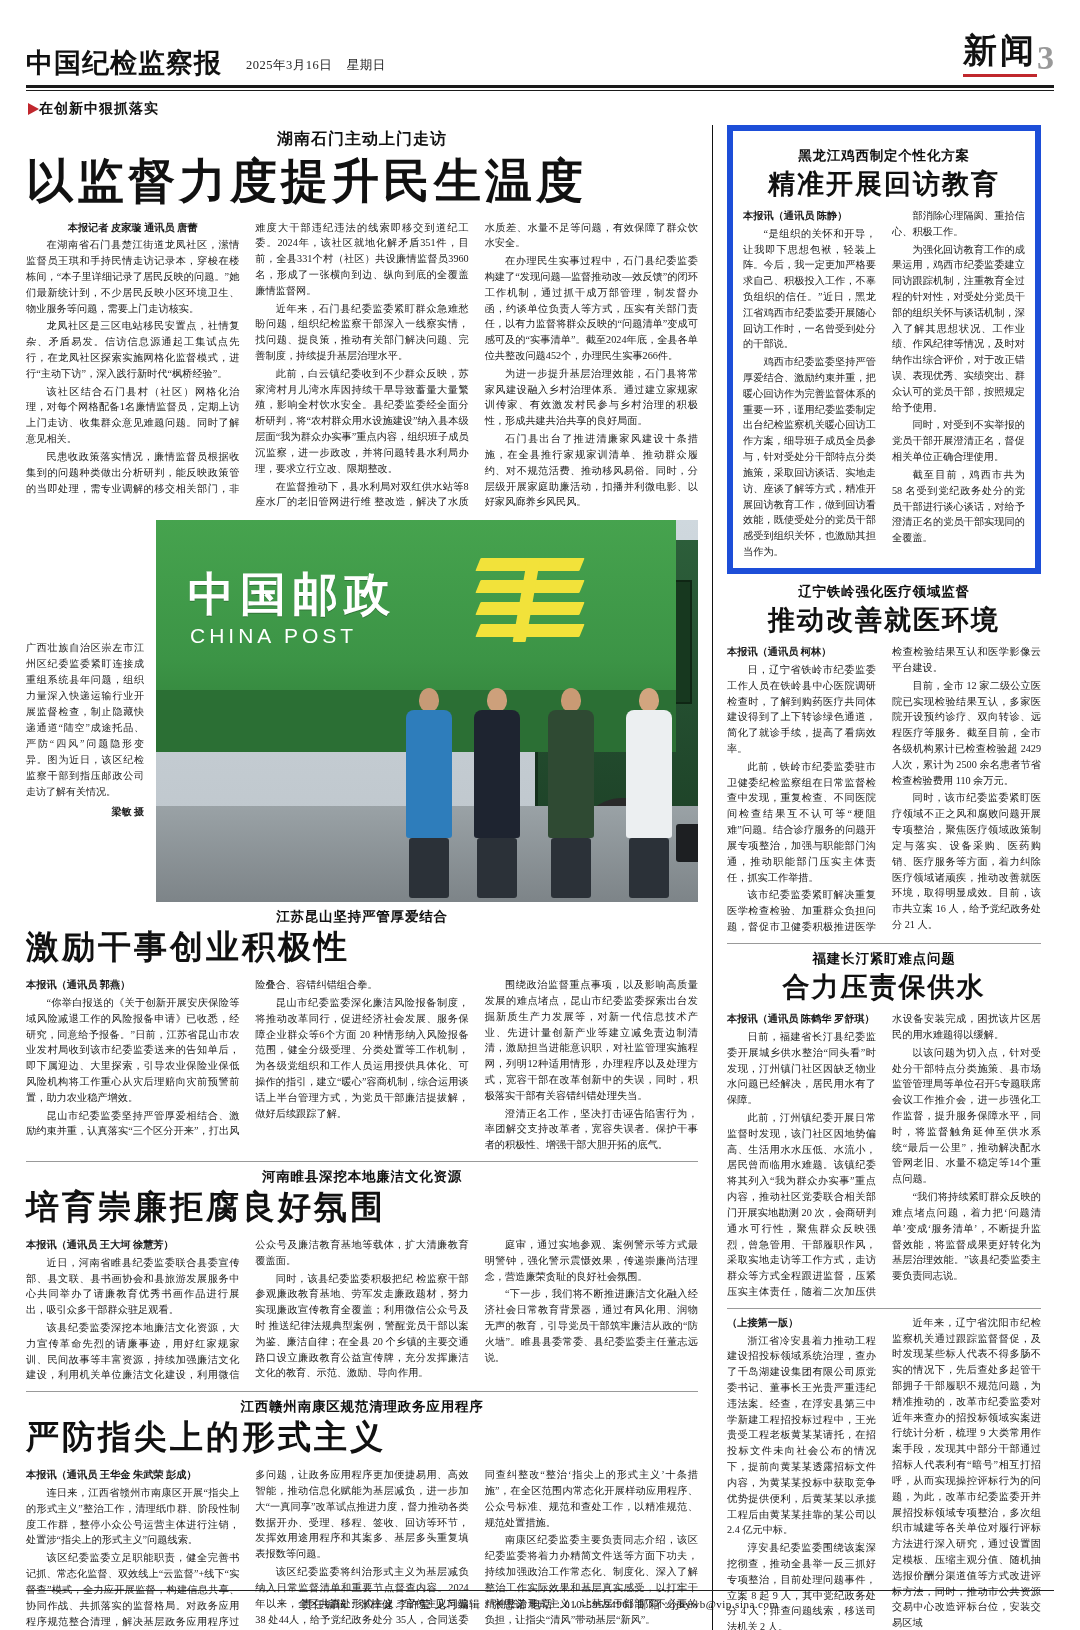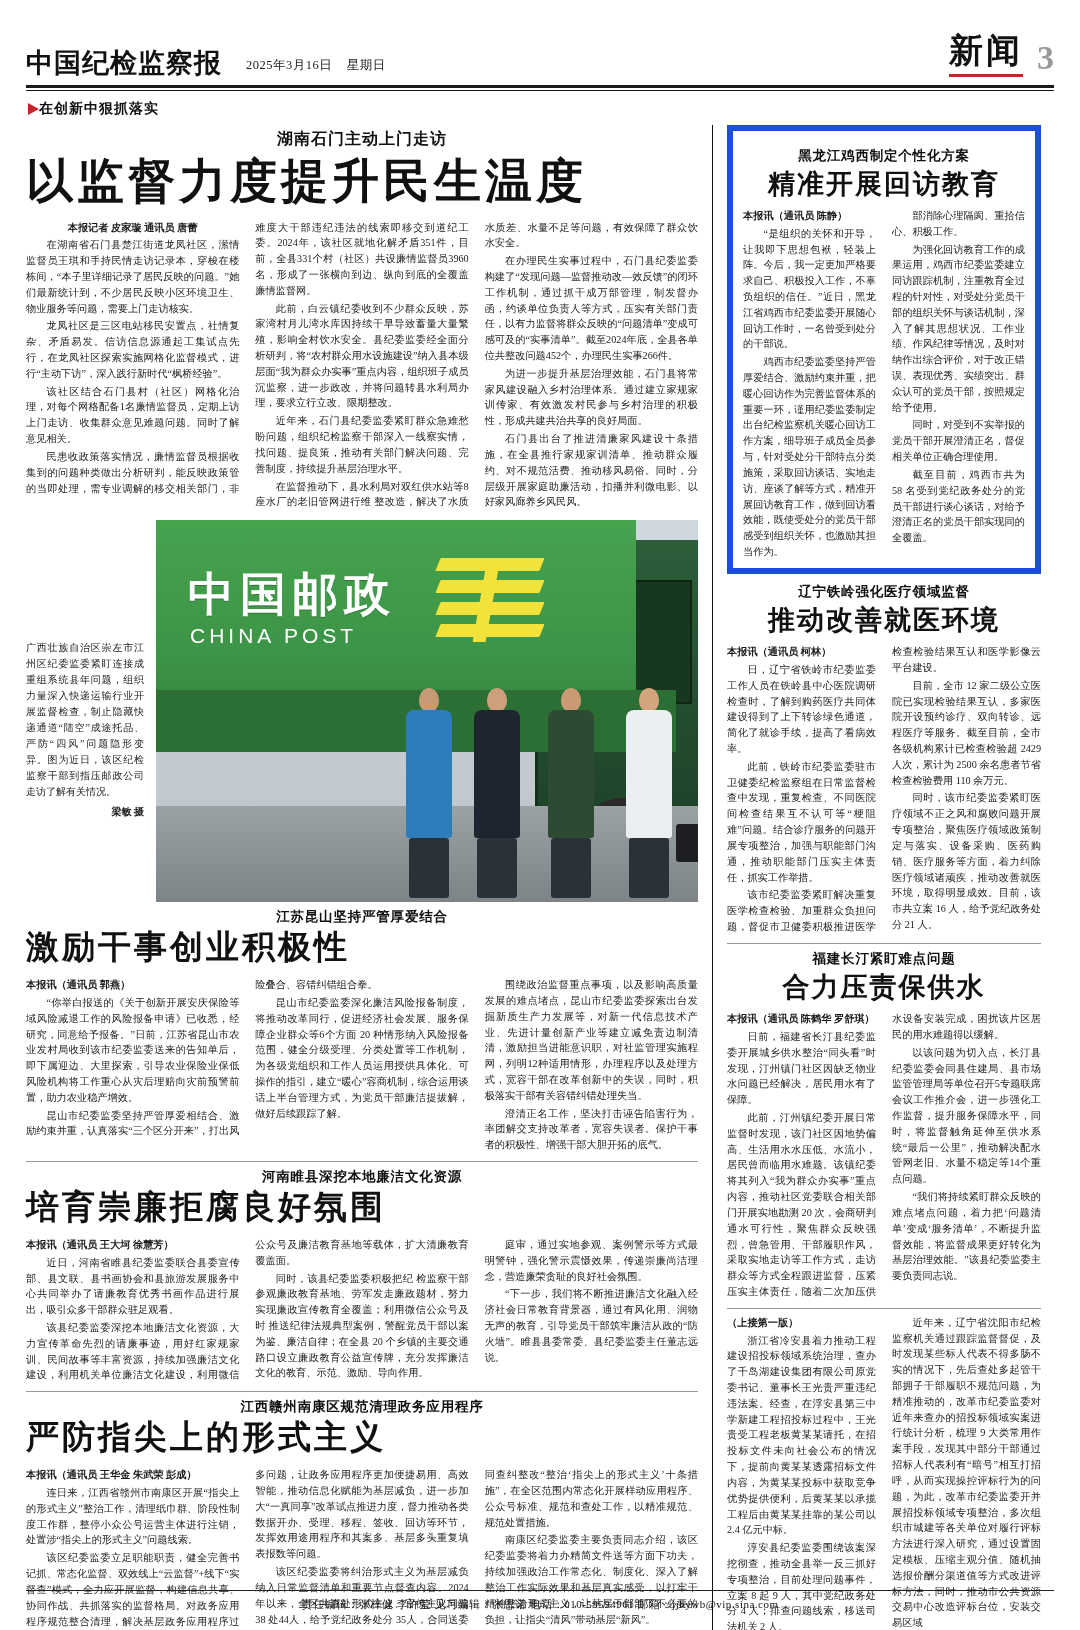--- a/index.html
+++ b/index.html
@@ -48,21 +48,20 @@
   .paper-date {
     font-size: 12.5px;
     color: #222;
     letter-spacing: 0.5px;
     padding-bottom: 3px;
     white-space: nowrap;
   }
   .masthead-right {
     display: flex;
     align-items: flex-end;
-    gap: 14px;
   }
   .section-name {
     font-size: 34px;
     font-weight: bold;
     letter-spacing: 3px;
     line-height: 1;
     padding-bottom: 2px;
   }
   .section-underline {
     height: 3px;
@@ -237,21 +236,21 @@
     right: 28px; bottom: 10px;
     width: 74px; height: 74px;
     background: #1b1b1b;
     border-radius: 50%;
     border: 10px solid #2a2a2a;
   }
   
   .ph-trailer {
     position: absolute;
     left: 0; top: 0;
-    width: 480px; height: 232px;
+    width: 520px; height: 232px;
     background: linear-gradient(#46a34e 0%, #3c9446 60%, #2f7c38 100%);
   }
   .ph-trailer-band {
     position: absolute;
     left: 0; top: 170px;
     width: 520px; height: 62px;
     background: #2b6f34;
   }
   .ph-logo-text {
     position: absolute;
@@ -378,22 +377,22 @@
 
       <div>
         <div class="shoulder">湖南石门主动上门走访</div>
         <div class="headline-main">以监督力度提升民生温度</div>
         <div class="bodytext cols-3">
           <p class="noindent" style="text-align:center;font-weight:bold;">本报记者 皮家璇 通讯员 唐蕾</p>
           <p>在湖南省石门县楚江街道龙凤社区，潆情监督员王琪和手持民情走访记录本，穿梭在楼栋间，“本子里详细记录了居民反映的问题。”她们最新统计到，不少居民反映小区环境卫生、物业服务等问题，需要上门走访核实。</p>
           <p>龙凤社区是三区电站移民安置点，社情复杂、矛盾易发。信访信息源通起工集试点先行，在龙凤社区探索实施网格化监督模式，进行“主动下访”，深入践行新时代“枫桥经验”。</p>
           <p>该社区结合石门县村（社区）网格化治理，对每个网格配备1名廉情监督员，定期上访上门走访、收集群众意见难题问题。同时了解意见相关。</p>
           <p>民患收政策落实情况，廉情监督员根据收集到的问题种类做出分析研判，能反映政策管的当即处理，需专业调解的移交相关部门，非难度大干部违纪违法的线索即移交到道纪工委。2024年，该社区就地化解矛盾351件，目前，全县331个村（社区）共设廉情监督员3960名，形成了一张横向到边、纵向到底的全覆盖廉情监督网。</p>
+          <p>近年来，石门县纪委监委紧盯群众急难愁盼问题，组织纪检监察干部深入一线察实情，找问题、提良策，推动有关部门解决问题、完善制度，持续提升基层治理水平。</p>
           <p>此前，白云镇纪委收到不少群众反映，苏家湾村月儿湾水库因持续干早导致蓄量大量繁殖，影响全村饮水安全。县纪委监委经全面分析研判，将“农村群众用水设施建设”纳入县本级层面“我为群众办实事”重点内容，组织班子成员沉监察，进一步政改，并将问题转县水利局办理，要求立行立改、限期整改。</p>
-          <p>近年来，石门县纪委监委紧盯群众急难愁盼问题，组织纪检监察干部深入一线察实情，找问题、提良策，推动有关部门解决问题、完善制度，持续提升基层治理水平。</p>
           <p>在监督推动下，县水利局对双红供水站等8座水厂的老旧管网进行维 整改造，解决了水质水质差、水量不足等问题，有效保障了群众饮水安全。</p>
           <p>在办理民生实事过程中，石门县纪委监委构建了“发现问题—监督推动改—效反馈”的闭环工作机制，通过抓干成万部管理，制发督办函，约谈单位负责人等方式，压实有关部门责任，以有力监督将群众反映的“问题清单”变成可感可及的“实事清单”。截至2024年底，全县各单位共整改问题452个，办理民生实事266件。</p>
           <p>为进一步提升基层治理效能，石门县将常家风建设融入乡村治理体系。通过建立家规家训传家、有效激发村民参与乡村治理的积极性，形成共建共治共享的良好局面。</p>
           <p>石门县出台了推进清廉家风建设十条措施，在全县推行家规家训清单、推动群众履约、对不规范活费、推动移风易俗。同时，分层级开展家庭助廉活动，扣播并利微电影、以好家风廊养乡风民风。</p>
         </div>
       </div>
 
       <div class="photo-block">
         <div class="photo-caption">
           <span>广西壮族自治区崇左市江州区纪委监委紧盯连接成重组系统县年问题，组织力量深入快递运输行业开展监督检查，制止隐藏快递通道“陆空”成途托品、严防“四风”问题隐形变异。图为近日，该区纪检监察干部到指压邮政公司走访了解有关情况。</span>
@@ -517,21 +516,21 @@
 
       <div class="hr-light"></div>
 
       <div>
         <div class="shoulder-sm">福建长汀紧盯难点问题</div>
         <div class="headline-small">合力压责保供水</div>
         <div class="bodytext cols-2">
           <p class="noindent"><b>本报讯（通讯员 陈鹤华 罗舒琪）</b></p>
           <p>日前，福建省长汀县纪委监委开展城乡供水整治“同头看”时发现，汀州镇门社区因缺乏物业水问题已经解决，居民用水有了保障。</p>
           <p>此前，汀州镇纪委开展日常监督时发现，该门社区因地势偏高、生活用水水压低、水流小，居民曾而临用水难题。该镇纪委将其列入“我为群众办实事”重点内容，推动社区党委联合相关部门开展实地勘测 20 次，会商研判通水可行性，聚焦群众反映强烈，曾急管用、干部履职作风，采取实地走访等工作方式，走访群众等方式全程跟进监督，压紧压实主体责任，随着二次加压供水设备安装完成，困扰该片区居民的用水难题得以缓解。</p>
-          <p>以该问题为切入点，长汀县纪委监委会同县住建局、县市场监管管理局等单位召开5专题联席会议工作推介会，进一步强化工作监督，提升服务保障水平，同时，将监督触角延伸至供水系统“最后一公里”，推动解决配水管网老旧、水量不稳定等14个重点问题。</p>
+          <p>以该问题为切入点，针对受处分干部特点分类施策、县市场监管管理局等单位召开5专题联席会议工作推介会，进一步强化工作监督，提升服务保障水平，同时，将监督触角延伸至供水系统“最后一公里”，推动解决配水管网老旧、水量不稳定等14个重点问题。</p>
           <p>“我们将持续紧盯群众反映的难点堵点问题，着力把‘问题清单’变成‘服务清单’，不断提升监督效能，将监督成果更好转化为基层治理效能。”该县纪委监委主要负责同志说。</p>
         </div>
       </div>
 
       <div class="hr-light"></div>
 
       <div>
         <div class="bodytext cols-2">
           <p class="noindent" style="font-weight:bold;">（上接第一版）</p>
           <p>浙江省冷安县着力推动工程建设招投标领域系统治理，查办了千岛湖建设集团有限公司原党委书记、董事长王光贵严重违纪违法案。经查，在浮安县第三中学新建工程招投标过程中，王光贵受工程老板黄某某请托，在招投标文件未向社会公布的情况下，提前向黄某某透露招标文件内容，为黄某某投标中获取竞争优势提供便利，后黄某某以承揽工程后由黄某某挂靠的某公司以 2.4 亿元中标。</p>

